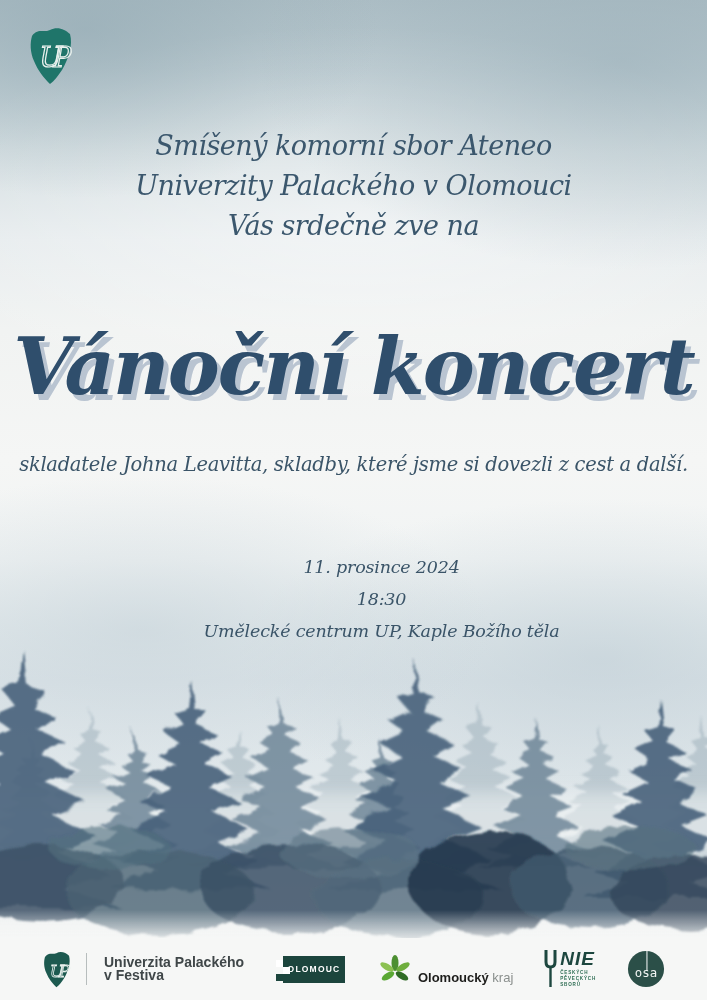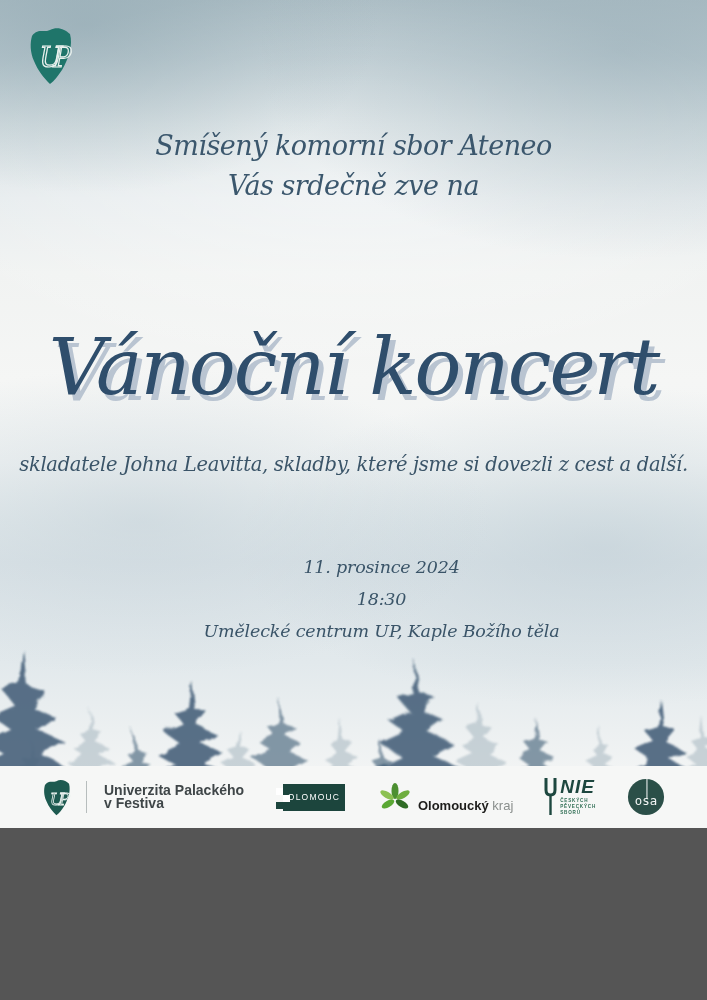--- a/index.html
+++ b/index.html
@@ -1,38 +1,38 @@
 <!DOCTYPE html>
 <html><head>
 <meta charset="utf-8">
 <style>
   html,body{margin:0;padding:0;background:#555;}
   .poster{
-    position:relative;width:707px;height:828px;margin:0 auto;overflow:hidden;
+    position:relative;width:707px;height:1000px;margin:0 auto;overflow:hidden;
     background:
       radial-gradient(420px 240px at 12% 3%, rgba(141,165,175,.55), rgba(141,165,175,0) 70%),
       radial-gradient(520px 300px at 88% 6%, rgba(150,172,182,.5), rgba(150,172,182,0) 70%),
       radial-gradient(600px 260px at 50% 22%, rgba(255,255,255,.45), rgba(255,255,255,0) 75%),
       radial-gradient(500px 220px at 20% 63%, rgba(190,204,212,.5), rgba(190,204,212,0) 70%),
       radial-gradient(520px 230px at 85% 66%, rgba(183,199,208,.5), rgba(183,199,208,0) 70%),
       linear-gradient(180deg,#aebfc6 0%,#bccbd1 7%,#d4dee1 15%,#e7ecee 24%,#f1f3f2 33%,
                       #f5f6f5 46%,#f1f4f4 56%,#e4ebed 63%,#dde5e9 68%,#e2e9ec 80%,#f2f4f4 93%,#f7f8f7 100%);
     font-family:"DejaVu Serif", serif;
   }
   
   .shield-top{position:absolute;left:28px;top:25px;width:46px;height:60px;}
   
   .invite{
     position:absolute;left:0;top:126px;width:100%;text-align:center;
     font-style:italic;font-size:27px;line-height:40px;letter-spacing:-0.5px;color:#3b576d;
   }
   .title{
     position:absolute;left:0;top:308px;width:100%;text-align:center;
     font-style:italic;font-size:78px;line-height:118px;letter-spacing:-2px;color:#2f4e6c;
-    text-shadow:5px 6px 0 #b9c4d1;white-space:nowrap;
+    text-shadow:5px 6px 0 #b9c4d1;white-space:nowrap;font-weight:bold;
   }
   .description{
     position:absolute;left:0;top:446px;width:100%;text-align:center;
     font-style:italic;font-size:19.5px;line-height:37px;letter-spacing:-0.3px;color:#3a5468;
   }
   .event{
     position:absolute;left:0;top:551px;width:100%;text-align:center;
     font-style:italic;font-size:17.5px;line-height:32px;letter-spacing:-0.2px;color:#3a5468;padding-left:28px;
   }
   .forest{position:absolute;left:0;top:598px;width:707px;height:347px;display:block;}
@@ -44,21 +44,21 @@
     font-family:"Liberation Sans", sans-serif;
   }
   .logo{display:flex;align-items:center;gap:8px;}
   .up-lockup .divider{width:1px;height:32px;background:#b7bdbd;margin:0 9px 0 6px;}
   .up-lockup .uni-text{font-size:14px;line-height:13px;color:#3f4648;font-weight:bold;}
   .olomouc-wrap{position:relative;width:70px;height:27px;}
   .olomouc-rect{
     position:absolute;left:8px;top:0;width:62px;height:27px;background:#1c453d;
     display:flex;align-items:center;justify-content:center;
   }
-  .olomouc-rect span{color:#fff;font-size:8.5px;font-weight:normal;letter-spacing:1.2px;}
+  .olomouc-rect span{color:#fff;font-size:8.5px;font-weight:bold;letter-spacing:1.2px;}
   .olc-sq{position:absolute;background:#fff;width:7px;height:7px;}
   .olc-sq.a{left:1px;top:4px;}
   .olc-sq.b{left:8px;top:11px;}
   .olc-sq.c{left:1px;top:18px;background:#1c453d;}
   .kraj-lockup{position:relative;padding-left:2px;margin-top:16px;}
   .kraj-text{font-size:13px;color:#1d1d1b;font-weight:bold;}
   .kraj-text .light{font-weight:normal;color:#8a8f8d;}
   .kraj-leaves{position:relative;width:34px;height:30px;margin-right:-2px;margin-top:-14px;}
   .unie-lockup{display:flex;align-items:flex-start;gap:3px;color:#1d473f;}
   .unie-word{font-family:"Liberation Sans", sans-serif;font-weight:bold;font-size:19px;letter-spacing:1px;line-height:19px;font-style:italic;}
@@ -70,20 +70,21 @@
 
 <div class="poster">
 
   <svg class="shield-top" viewBox="0 0 46 60">
     <path d="M4 11 C10 3 16 8 22 5 C29 1 37 4 42 9 C45 20 41 33 34 45 C30 51 26 56 22 59 C16 53 10 46 6 36 C2 27 2 18 4 11 Z" fill="#1f756a"></path>
     <text x="23" y="42" text-anchor="middle" font-family="DejaVu Serif, serif" font-style="italic" font-size="27" letter-spacing="-9" fill="none" stroke="#e9f1ee" stroke-width="1.2">UP</text>
   </svg>
 
   <div class="invite">
     <div>Smíšený komorní sbor Ateneo</div>
+    <div>Univerzity Palackého v Olomouci</div>
     <div>Vás srdečně zve na</div>
   </div>
 
   <div class="title">Vánoční koncert</div>
 
   <div class="description">
     <div>skladatele Johna Leavitta, skladby, které jsme si dovezli z cest a další.</div>
   </div>
 
   <div class="event">

